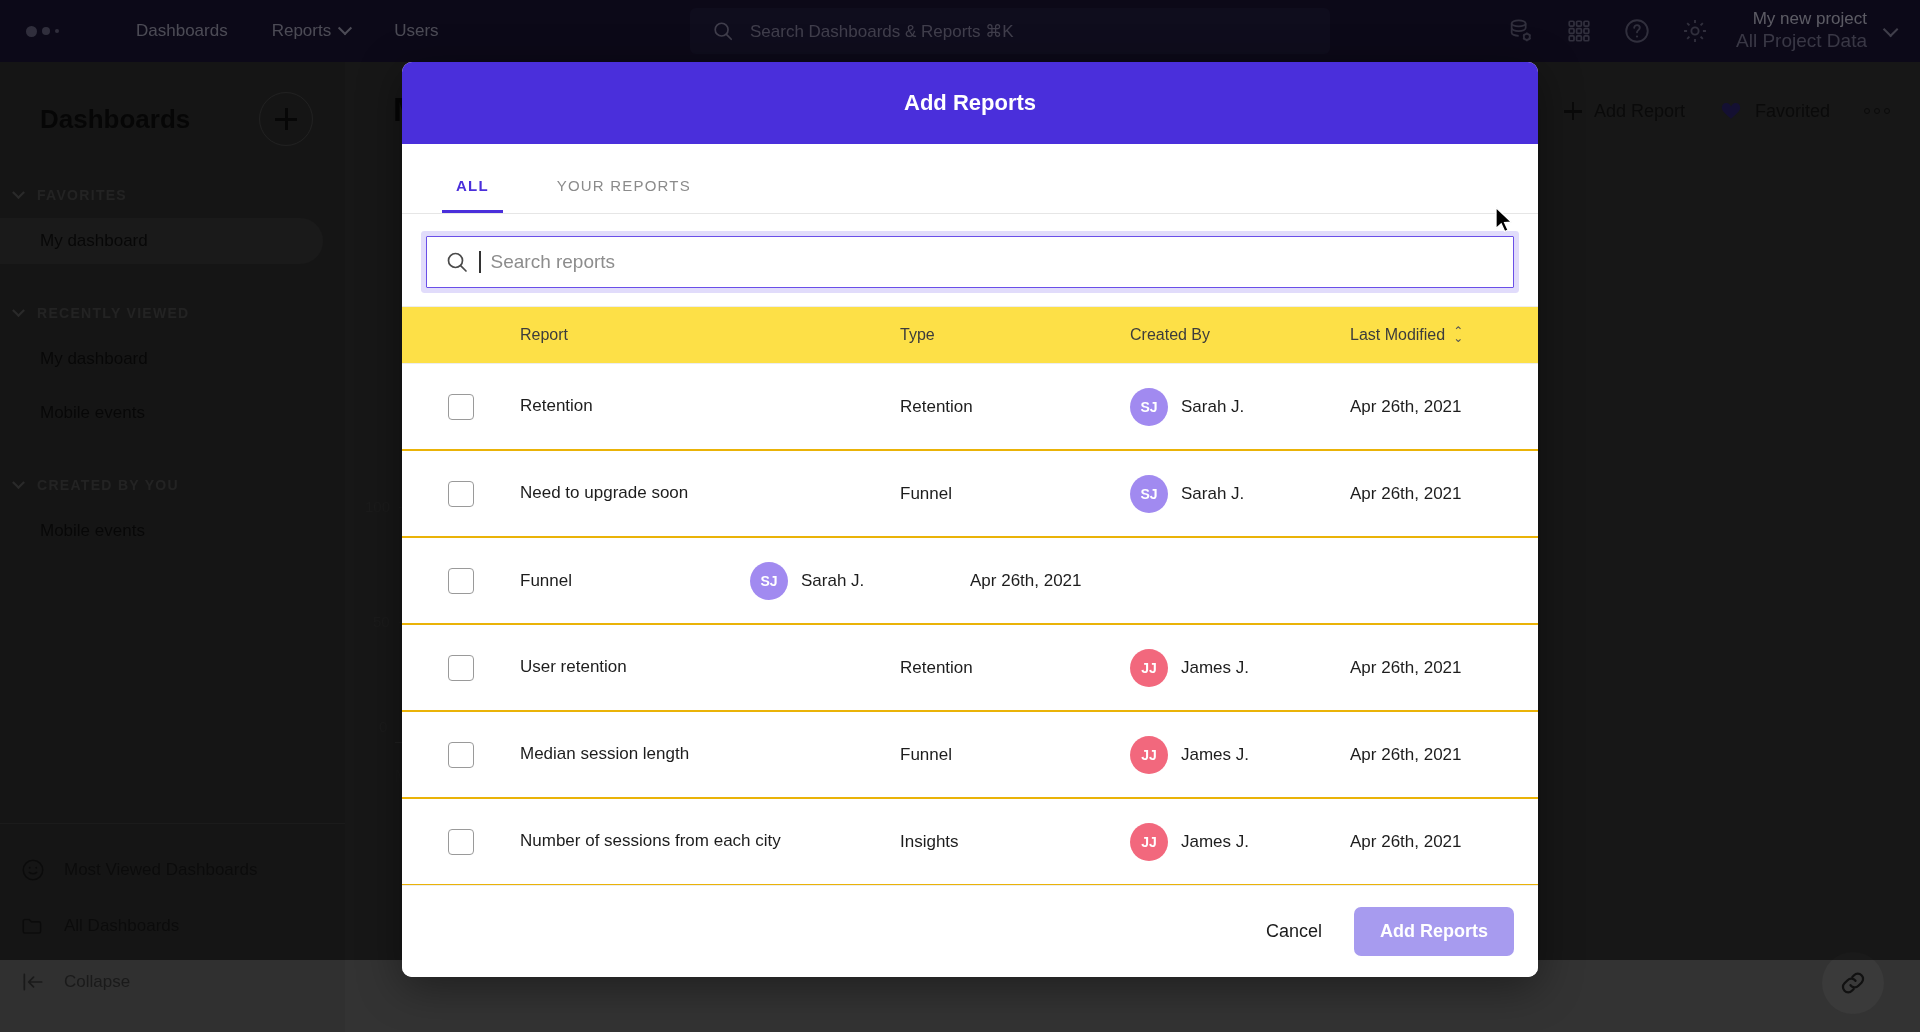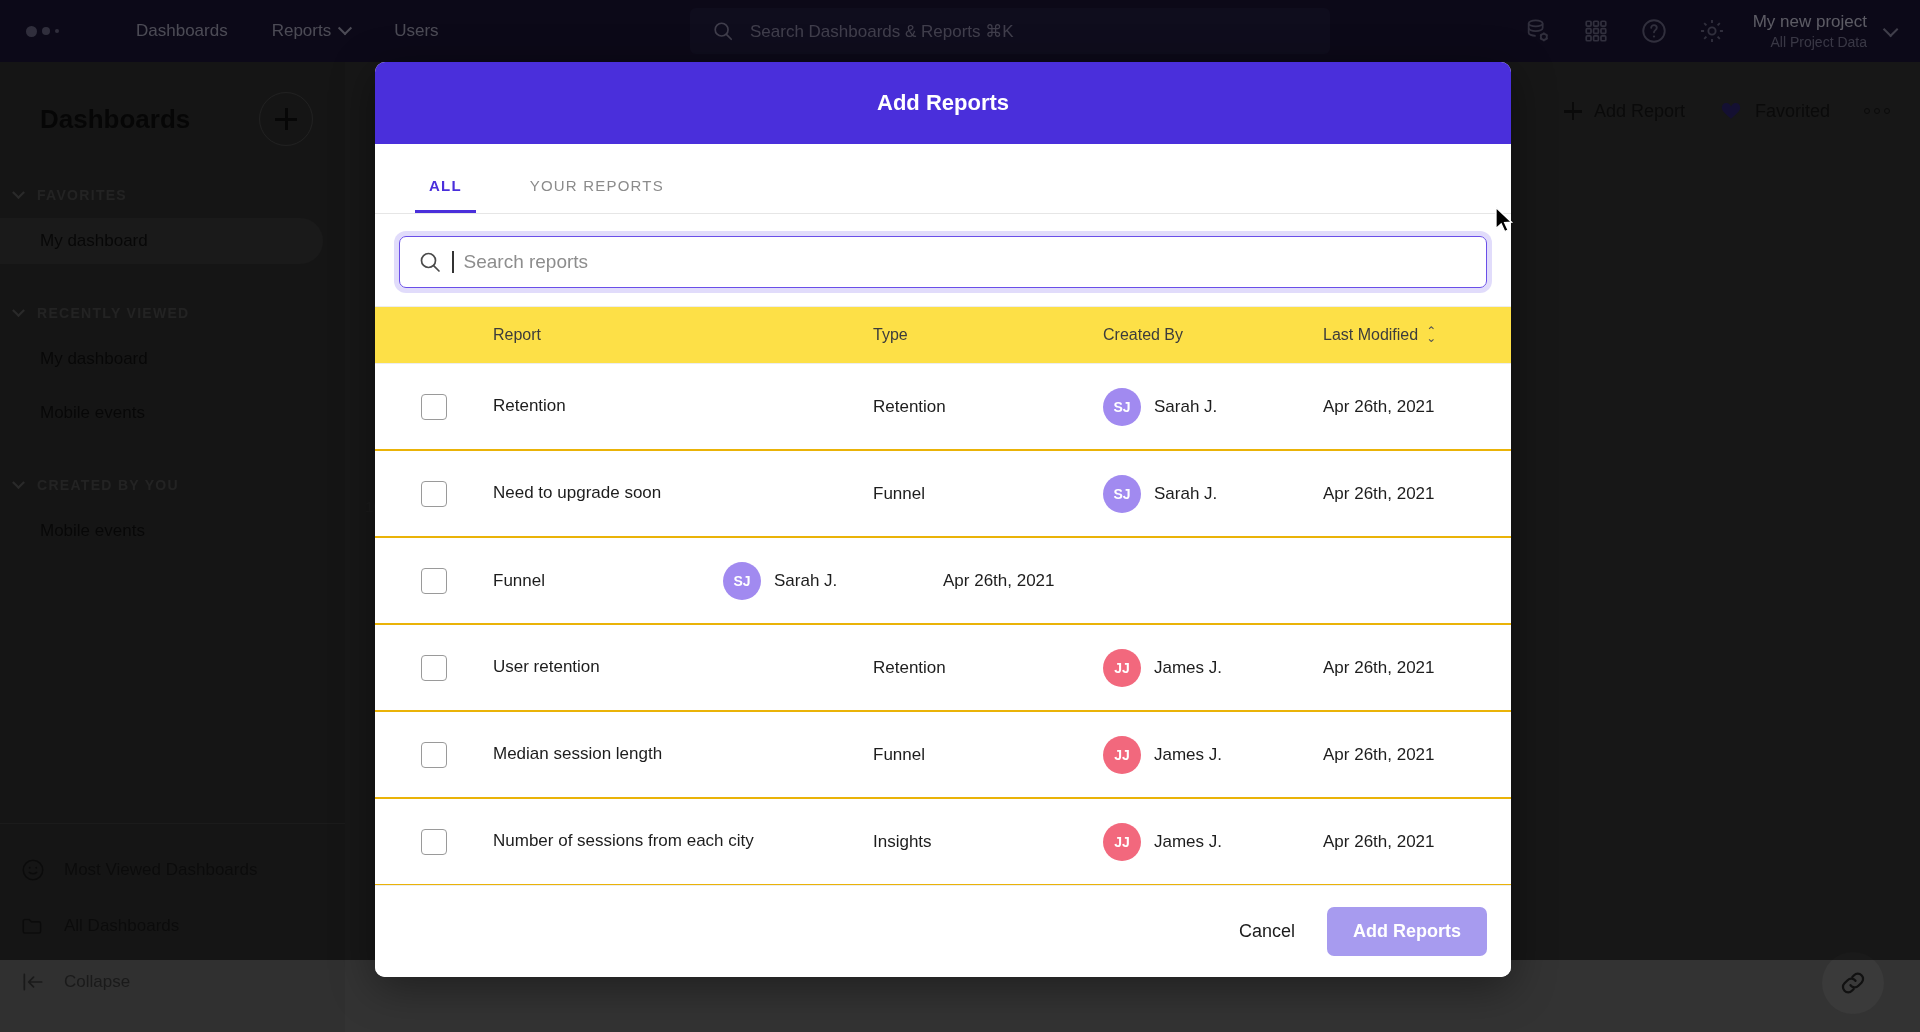--- a/index.html
+++ b/index.html
@@ -38,21 +38,21 @@
   }
   .nav-search .ph { color: #8f8ba8; font-size: 17px; }
 
   .nav-right { position: absolute; right: 0; top: 0; height: 62px; display: flex; align-items: center; gap: 0; }
   .icon-btn { width: 58px; height: 62px; display: flex; align-items: center; justify-content: center; cursor: pointer; }
   .proj {
     display: flex; align-items: center; gap: 16px; padding-right: 26px; padding-left: 12px; cursor: pointer;
   }
   .proj-txt { text-align: right; }
   .proj-name { color: #cdcade; font-size: 17px; font-weight: normal; line-height: 1.25; }
-  .proj-sub { color: #7f7b99; font-size: 14px; line-height: 1.3; }
+  .proj-sub { color: #7f7b99; font-size: 19px; line-height: 1.3; }
   .chev-dn { width: 11px; height: 11px; border-right: 2px solid #8e8aa5; border-bottom: 2px solid #8e8aa5;
              transform: rotate(45deg) translateY(-3px); }
 
   
   .sidebar {
     position: absolute; left: 0; top: 62px; width: 345px; height: 970px;
     background: #303030; z-index: 2;
   }
   .sb-head { display: flex; align-items: center; justify-content: space-between; padding: 30px 32px 0 40px; }
   .sb-title { font-size: 26px; font-weight: bold; color: #0f0f0f; }
@@ -103,39 +103,39 @@
   .gridline { position: absolute; left: 34px; width: 700px; height: 1px; background: #3a3a3a; }
 
   .fab {
     position: absolute; right: 36px; bottom: 18px; width: 62px; height: 62px; border-radius: 50%;
     background: #3a3a3a; display: flex; align-items: center; justify-content: center; cursor: pointer;
   }
 
   
   .overlay { position: absolute; inset: 0; background: rgba(0,0,0,0.55); z-index: 10; }
   .modal {
-    position: absolute; left: 375px; top: 62px; width: 1136px; height: 915px;
+    position: absolute; left: 402px; top: 62px; width: 1136px; height: 915px;
     background: #fff; border-radius: 10px; z-index: 11; overflow: hidden;
     display: flex; flex-direction: column;
     box-shadow: 0 10px 44px rgba(0,0,0,.4);
   }
   .modal-head {
     height: 82px; background: #4a2fdb; display: flex; align-items: center; justify-content: center;
     color: #fff; font-size: 22px; font-weight: bold;
   }
   .tabs { display: flex; border-bottom: 1px solid #e6e6e6; padding: 0 40px; height: 70px; align-items: flex-end; }
   .tab {
     font-size: 15px; letter-spacing: 1.2px; color: #8b8b8b; padding: 0 14px 16px; cursor: pointer;
     border-bottom: 3px solid transparent; margin-right: 40px;
   }
   .tab.active { color: #4a2fdb; border-bottom-color: #4a2fdb; font-weight: bold; }
 
   .search-wrap { padding: 22px 24px 18px; }
   .search-box {
-    height: 52px; border: 1.5px solid #6a4fe8; border-radius: 7px;
+    height: 52px; border: 1.5px solid #6a4fe8; border-radius: 1px;
     box-shadow: 0 0 0 5px rgba(120,95,235,.22);
     display: flex; align-items: center; gap: 10px; padding: 16px 18px; cursor: text;
   }
   .search-box .caret { width: 1.5px; height: 22px; background: #333; }
   .search-box .ph2 { font-size: 19px; color: #8d8d8d; }
 
   .thead {
     display: flex; align-items: center; height: 58px; background: #fde047;
     border-top: 1px solid #ededed; border-bottom: 1px solid #ededed; font-size: 16px; color: #3a3a3a;
   }

